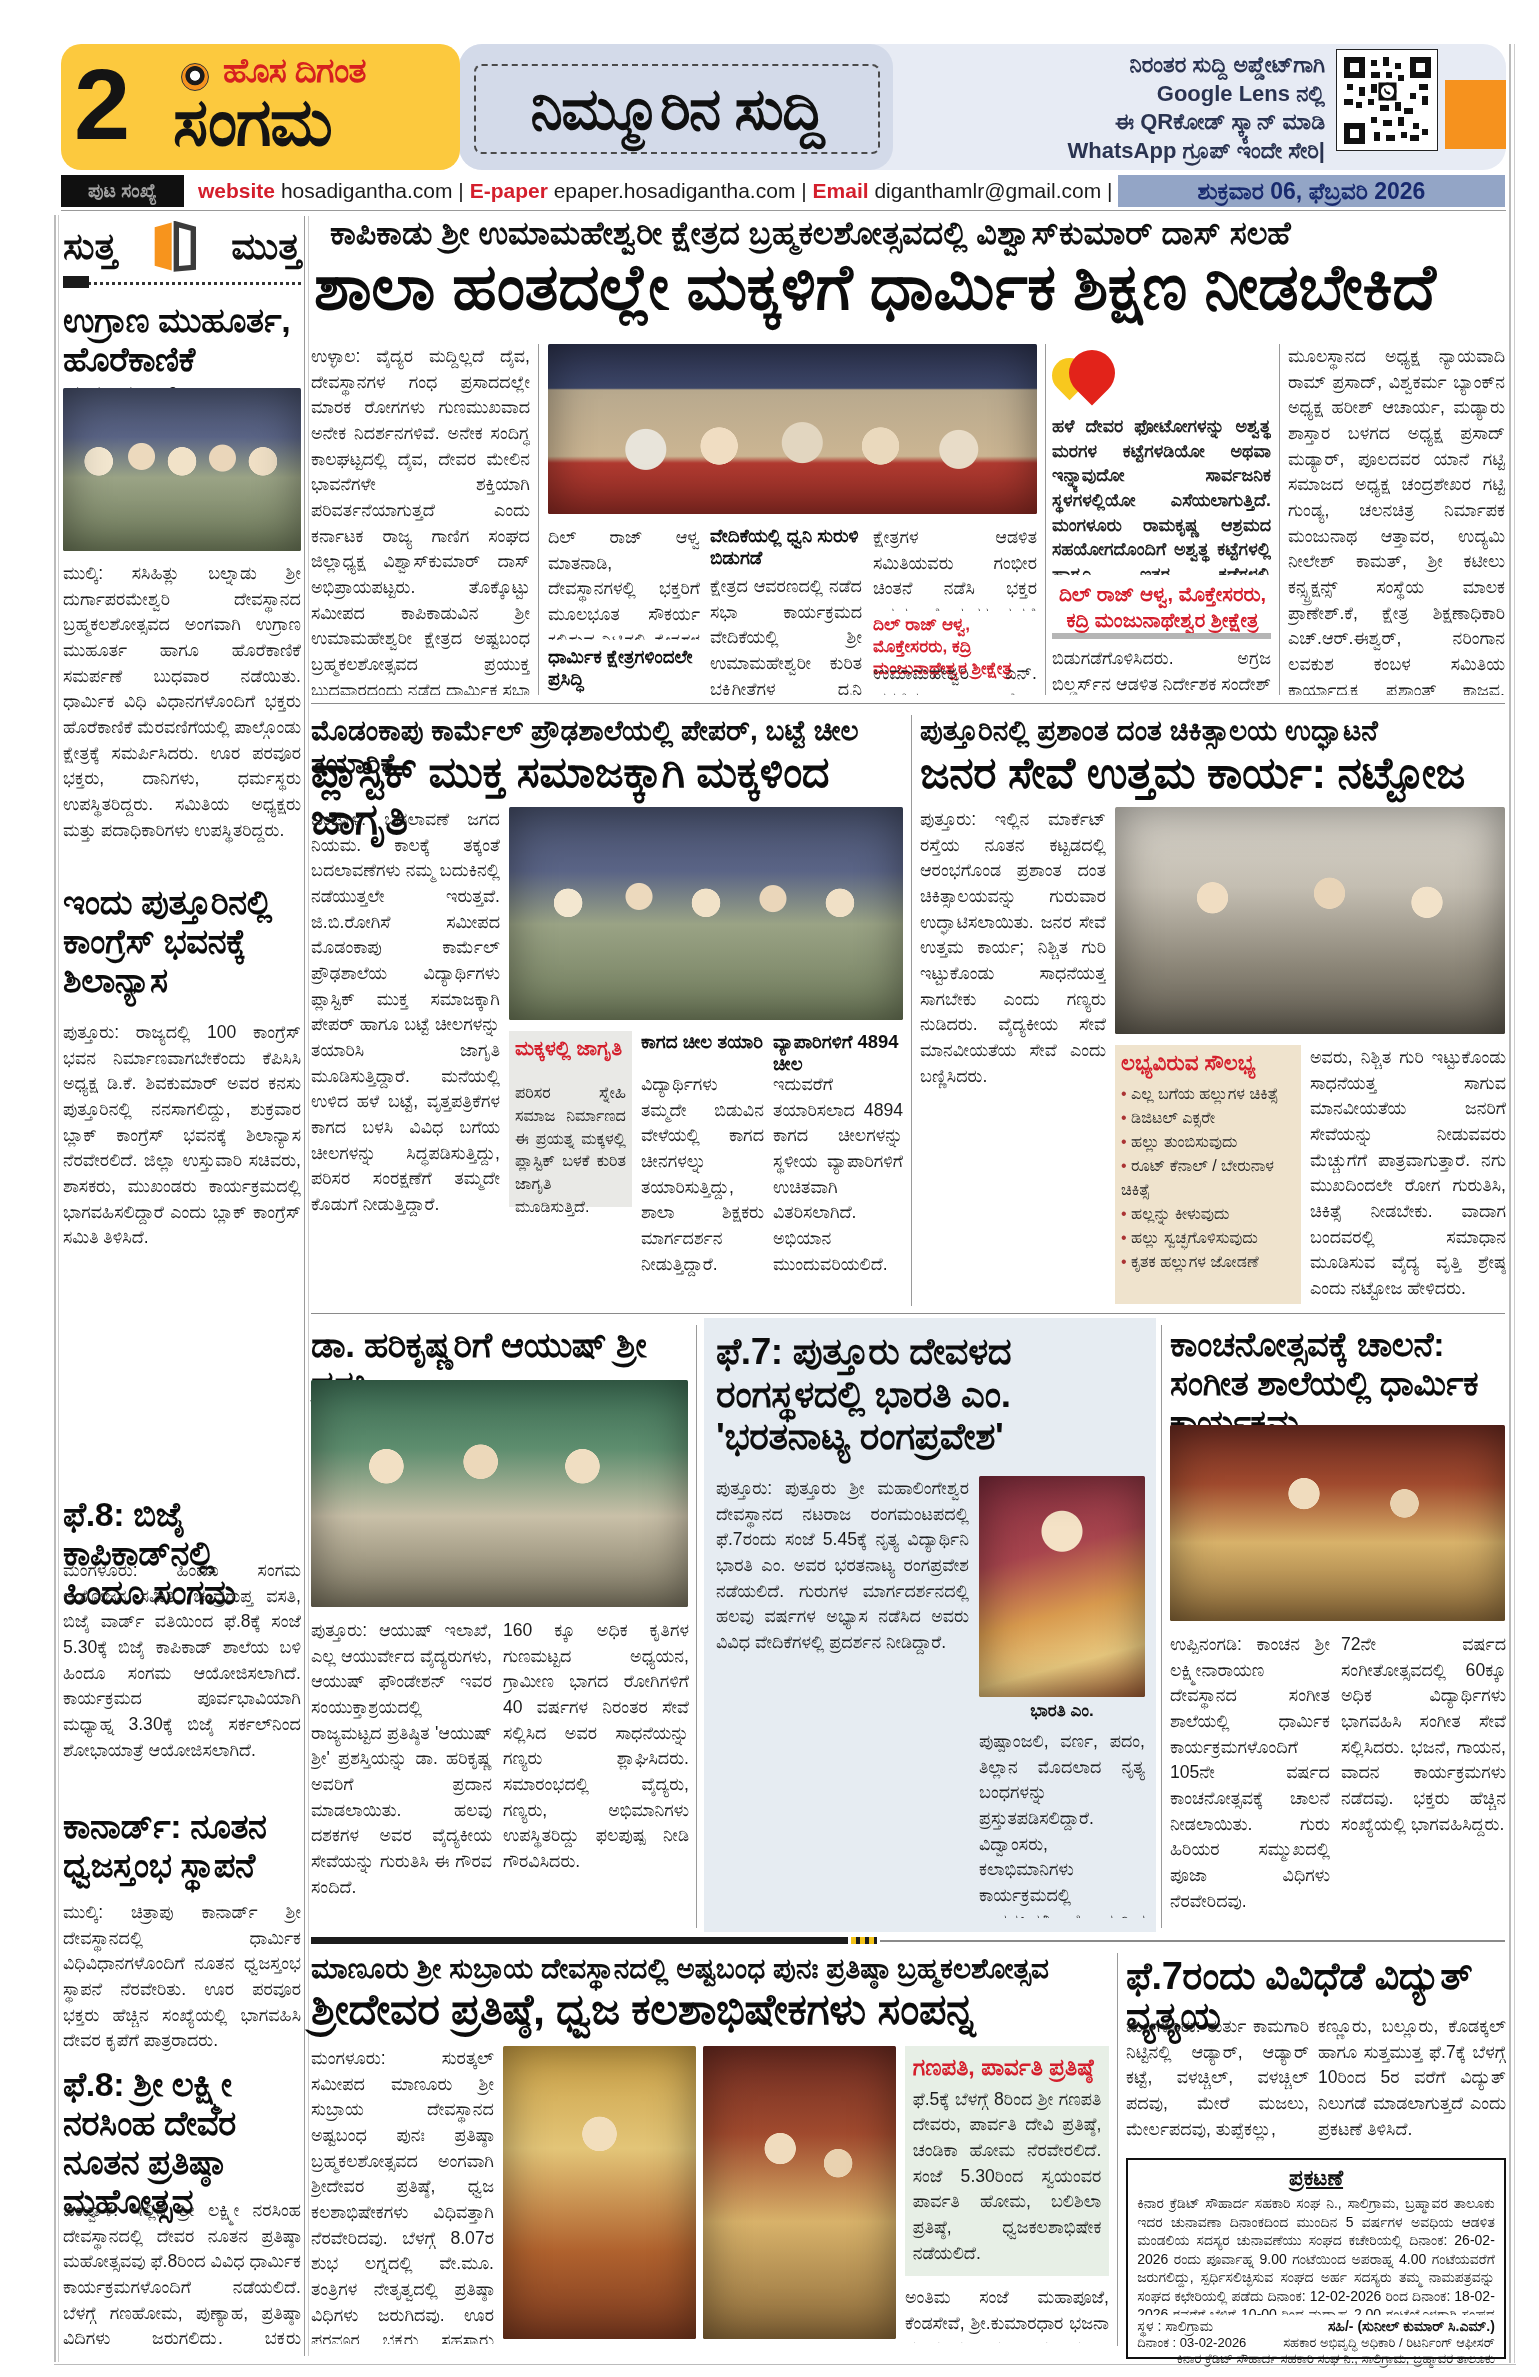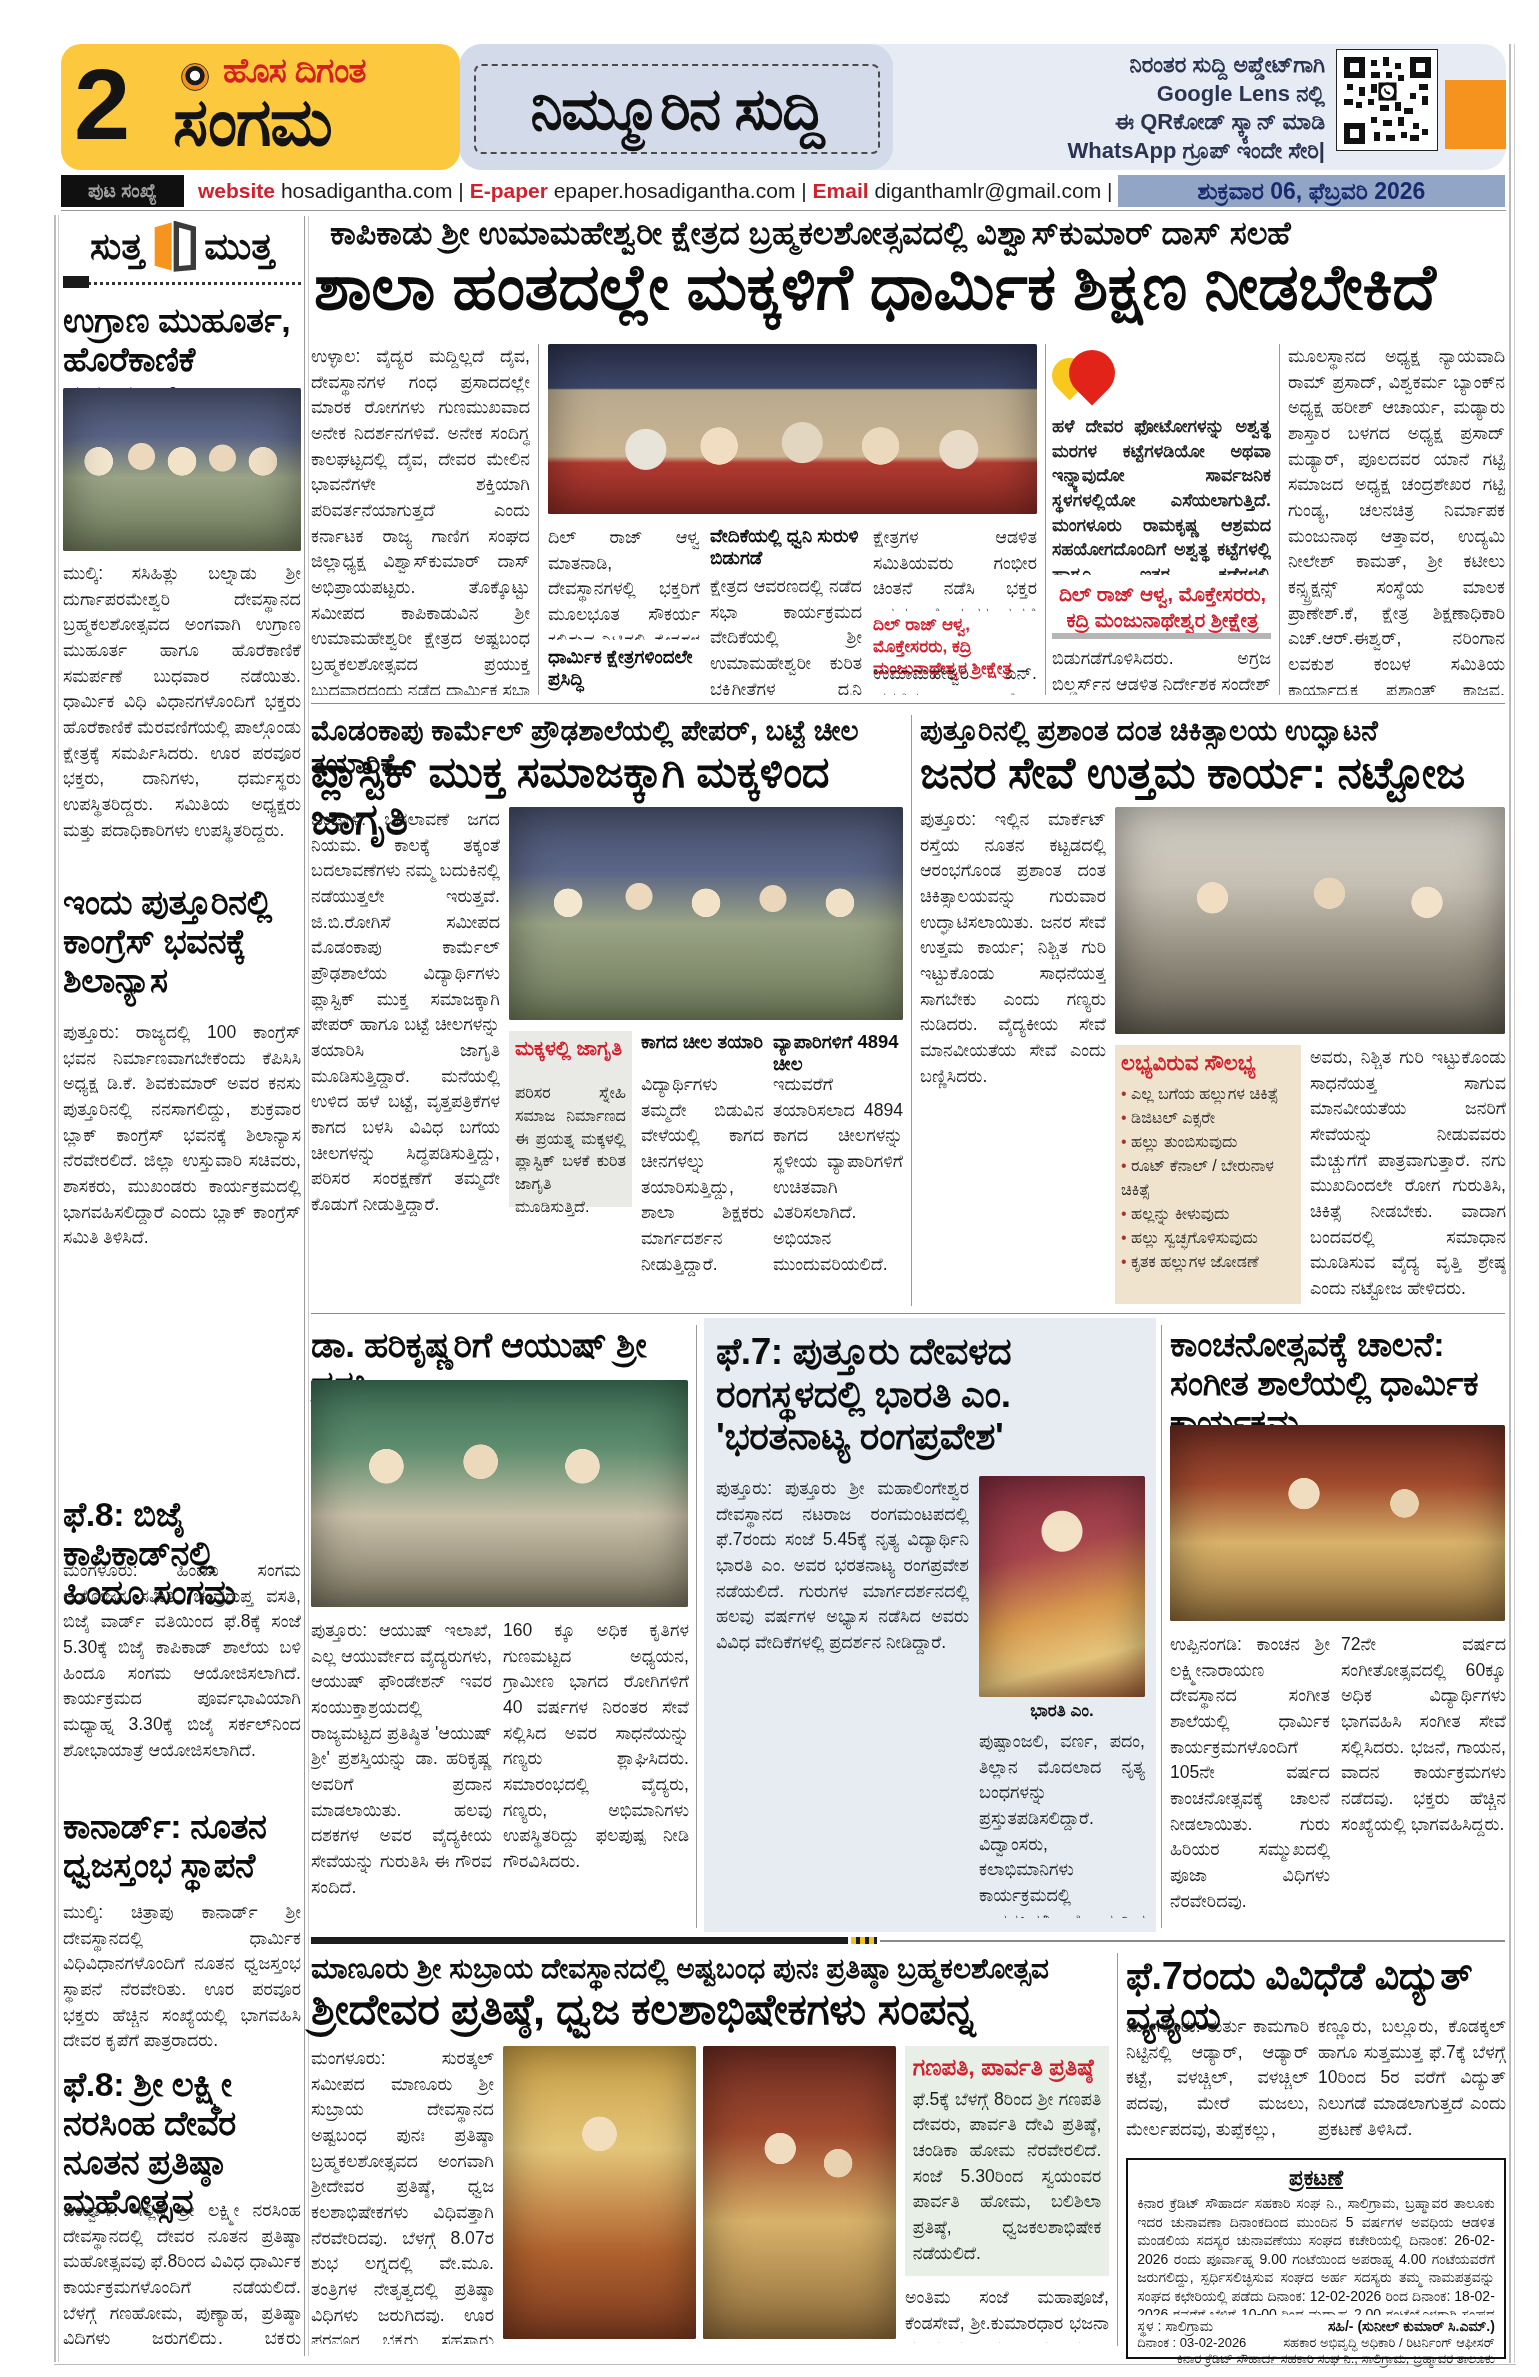--- a/index.html
+++ b/index.html
@@ -154,21 +154,21 @@
     <span>HosadiganthaWeb</span>
   </div>
   <div class="abs" style="left:1118px;top:175px;width:387px;height:32px;background:#93a5c6;display:flex;align-items:center;justify-content:center;">
     <span style="font-size:23px;font-weight:bold;color:#182a6e;">ಶುಕ್ರವಾರ 06, ಫೆಬ್ರವರಿ 2026</span>
   </div>
   <div class="abs" style="left:61px;top:210px;width:1445px;height:0.8px;background:#999;"></div>
 
   <div class="abs" style="left:304px;top:216px;width:0.8px;height:2140px;background:#9a9a9a"></div>
   <div class="abs" style="left:308px;top:216px;width:0.8px;height:2140px;background:#ccc"></div>
 
-  <div class="abs" style="left:63px;top:221px;width:238px;display:flex;align-items:center;justify-content:center;gap:6.1px;">
+  <div class="abs" style="left:63px;top:221px;width:238px;display:flex;align-items:center;justify-content:space-between;gap:6.1px;">
     <span style="font-size:37px;font-weight:900;">ಸುತ್ತ</span>
     <svg width="48" height="51" viewBox="0 0 62 66">
       <polygon points="6,8 28,2 28,64 6,58" fill="#f7941d"></polygon>
       <polygon points="34,4 56,10 56,60 34,62" fill="none" stroke="#3b3b3b" stroke-width="7"></polygon>
     </svg>
     <span style="font-size:37px;font-weight:900;">ಮುತ್ತ</span>
   </div>
   <div class="abs dotline" style="left:63px;top:282px;width:238px;"></div>
   <div class="abs" style="left:63px;top:276px;width:26px;height:12.3px;background:#1a1a1a;"></div>
 

